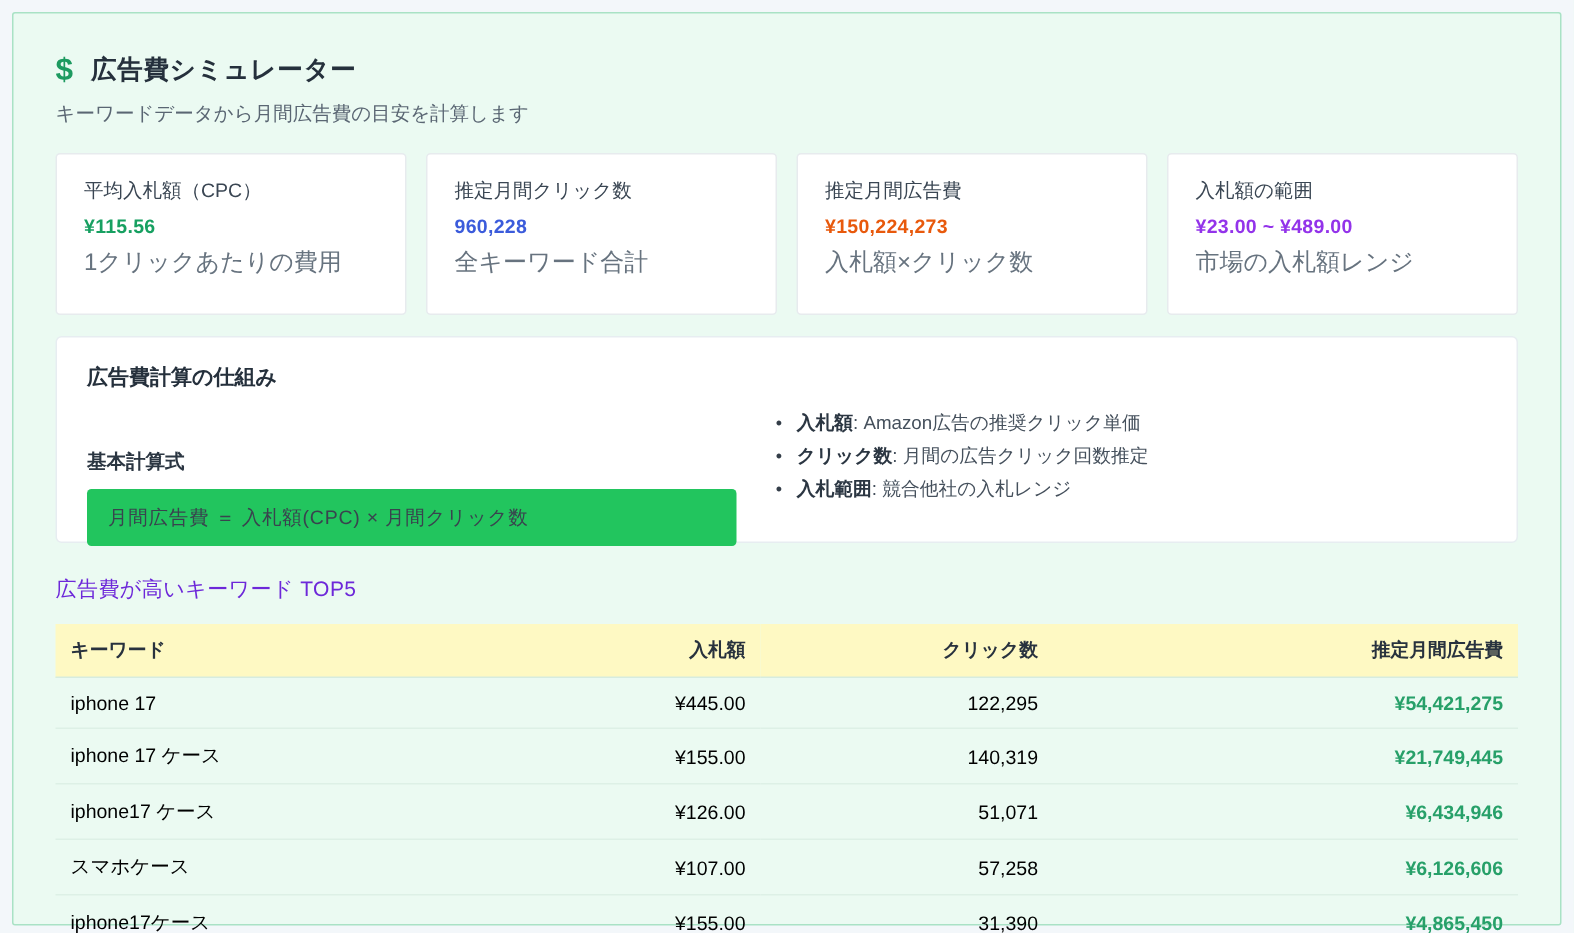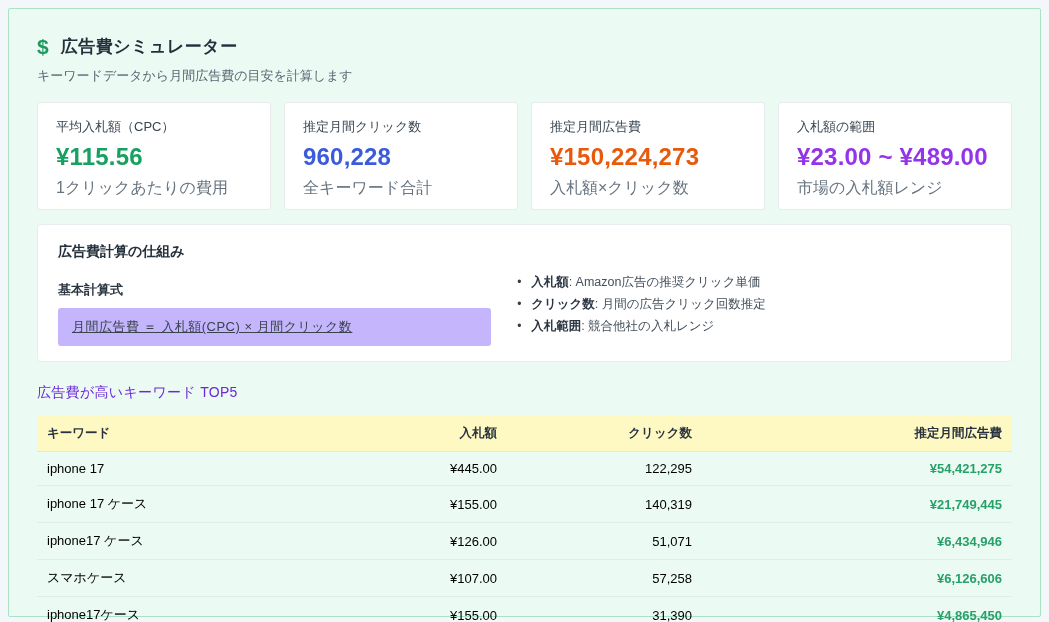--- a/index.html
+++ b/index.html
@@ -46,46 +46,45 @@
   }
   .card {
     flex: 1 1 0;
     background: #ffffff;
     border: 1px solid #e7ebee;
     border-radius: 3px;
     padding: 15px 18px 14px 18px;
     height: 108px;
   }
   .card-label { font-size: 13px; color: #3a4653; }
-  .card-value { font-size: 24px; font-weight: 700; margin-top: 7px; letter-spacing: 0.2px; }
+  .card-value { font-size: 13px; font-weight: 700; margin-top: 7px; letter-spacing: 0.2px; }
   .card-sub   { font-size: 16px; color: #67737f; margin-top: 7px; }
   
   .panel {
     margin-top: 14px;
     background: #ffffff;
     border: 1px solid #e7edf1;
     border-radius: 4px;
     padding: 18px 20px 20px 20px;
     height: 138px;
   }
   .panel-title { font-size: 14px; font-weight: 700; color: #25303c; }
   .panel-cols { display: flex; margin-top: 4px; }
   .panel-left  { flex: 0 0 49%; padding-right: 24px; }
   .panel-right { flex: 1 1 auto; }
   .sub-heading { font-size: 13px; font-weight: 700; color: #2b3642; }
-  .panel-left .sub-heading { margin-top: 16px; }
+  .panel-left .sub-heading { margin-top: 34px; }
   .formula-box {
     margin-top: 9px;
-    background: #c4b5fd;
+    background: #22c55e;
     border-radius: 3px;
     padding: 10px 14px;
     font-size: 13px;
     color: #39434e;
     letter-spacing: 0.5px;
-    text-decoration: underline;
   }
   .panel-right .sub-heading { margin-top: 0; }
   .guide-list {
     list-style: none;
     margin-top: 6px;
   }
   .guide-list li {
     font-size: 12.5px;
     color: #45505c;
     padding-left: 16px;

